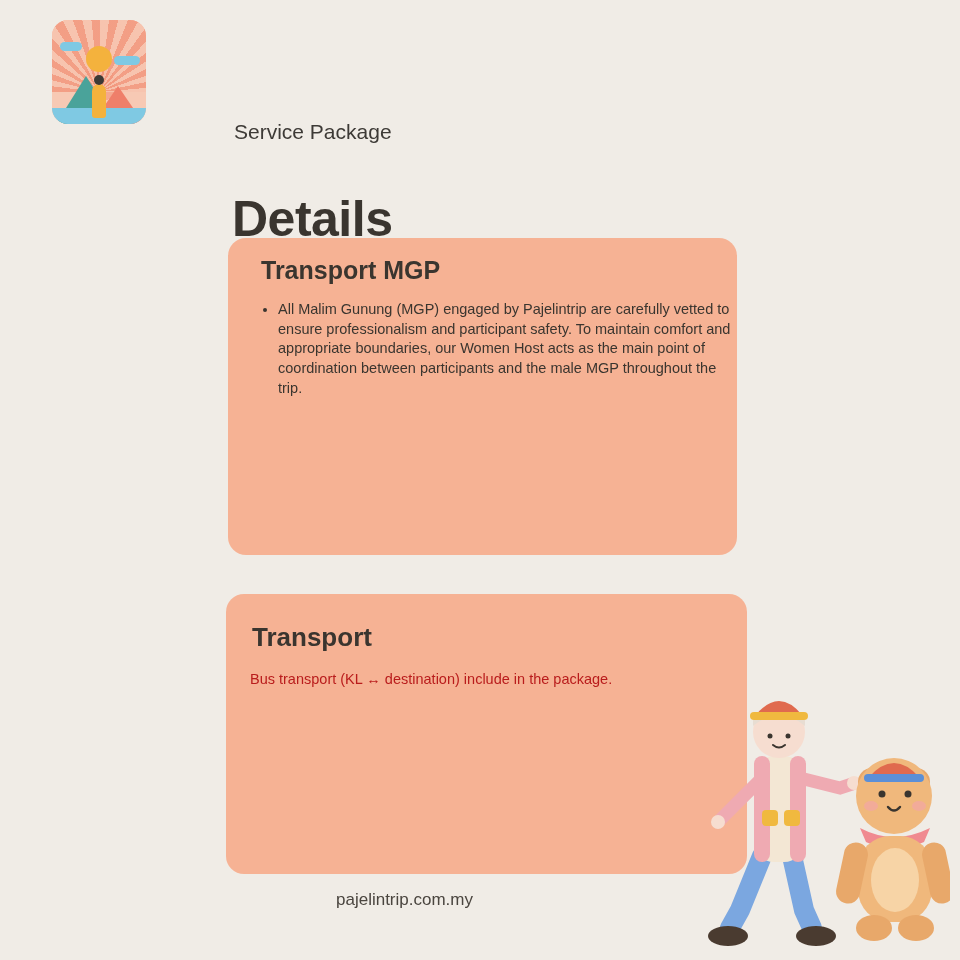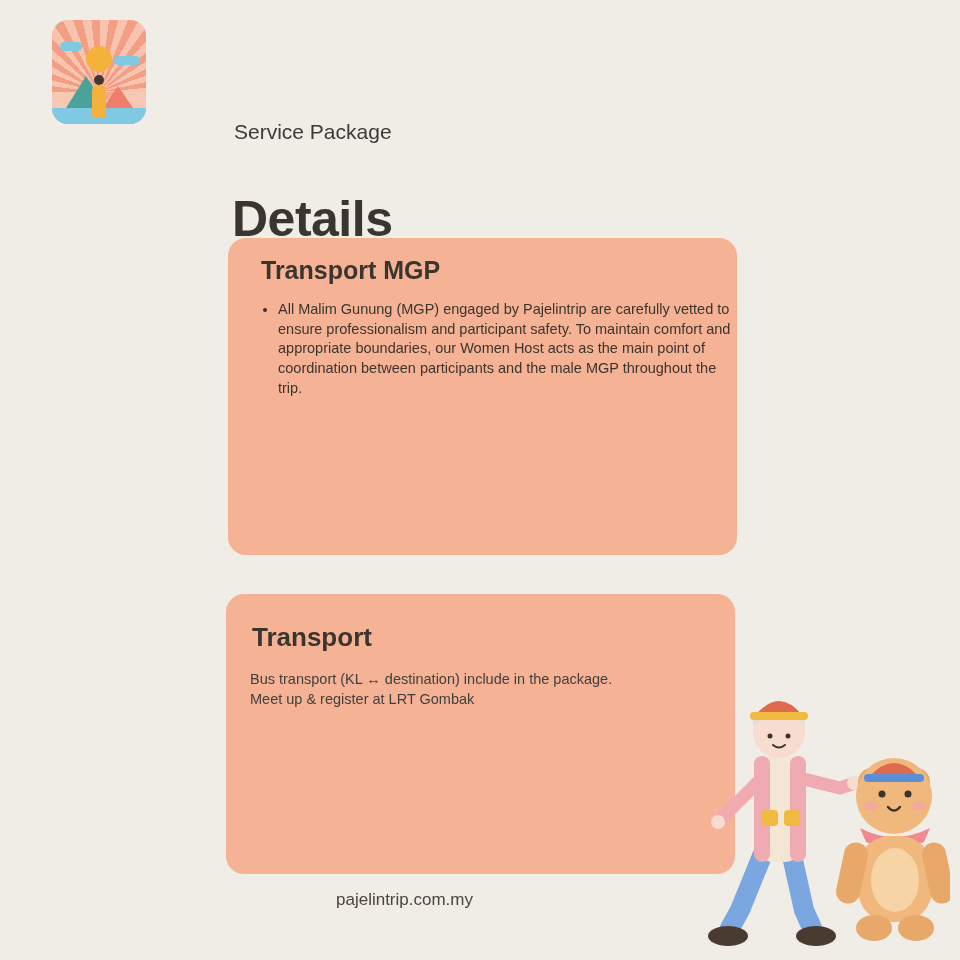--- a/index.html
+++ b/index.html
@@ -165,20 +165,21 @@
     left: 228px;
     top: 238px;
     width: 509px;
     height: 317px;
   }
   .card-2 {
     left: 226px;
     top: 594px;
     width: 509px;
     height: 280px;
+    padding-left: 12px;
   }
   .card-title {
     color: #3a352f;
     font-weight: 800;
   }
   .card-1 .card-title {
     position: absolute;
     left: 33px;
     top: 18px;
     font-size: 25px;
@@ -204,21 +205,21 @@
     line-height: 1.36;
   }
   .plain-lines {
     position: absolute;
     left: 24px;
     top: 76px;
     width: 470px;
   }
   .plain-lines p {
     margin: 0;
-    color: #404040;
+    color: #b91c1c;
     font-size: 14.5px;
     line-height: 1.35;
   }
 
   
   .footer {
     position: absolute;
     left: 336px;
     top: 890px;
     font-size: 17px;
@@ -259,21 +260,20 @@
   <div class="card-title">Transport MGP</div>
   <ul class="bullet-list">
     <li>All Malim Gunung (MGP) engaged by Pajelintrip are carefully vetted to ensure professionalism and participant safety. To maintain comfort and appropriate boundaries, our Women Host acts as the main point of coordination between participants and the male MGP throughout the trip.</li>
   </ul>
 </div>
 
 <div class="card card-2">
   <div class="card-title">Transport</div>
   <div class="plain-lines">
     <p>Bus transport (KL ↔ destination) include in the package.</p>
-    <p>Meet up &amp; register at LRT Gombak</p>
   </div>
 </div>
 
 <div class="footer">pajelintrip.com.my</div>
 
 <div class="illo">
   <svg width="250" height="300" viewBox="0 0 250 300">
 
     <g>
 

